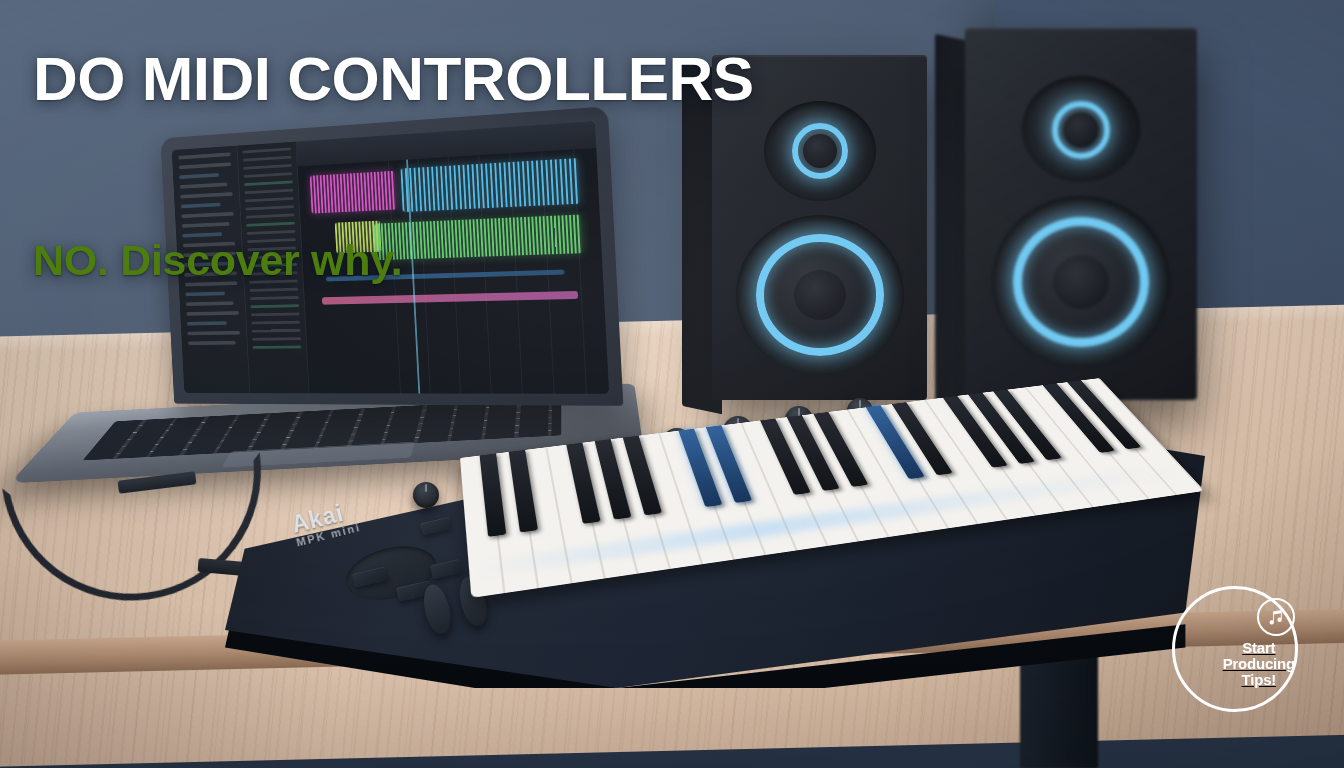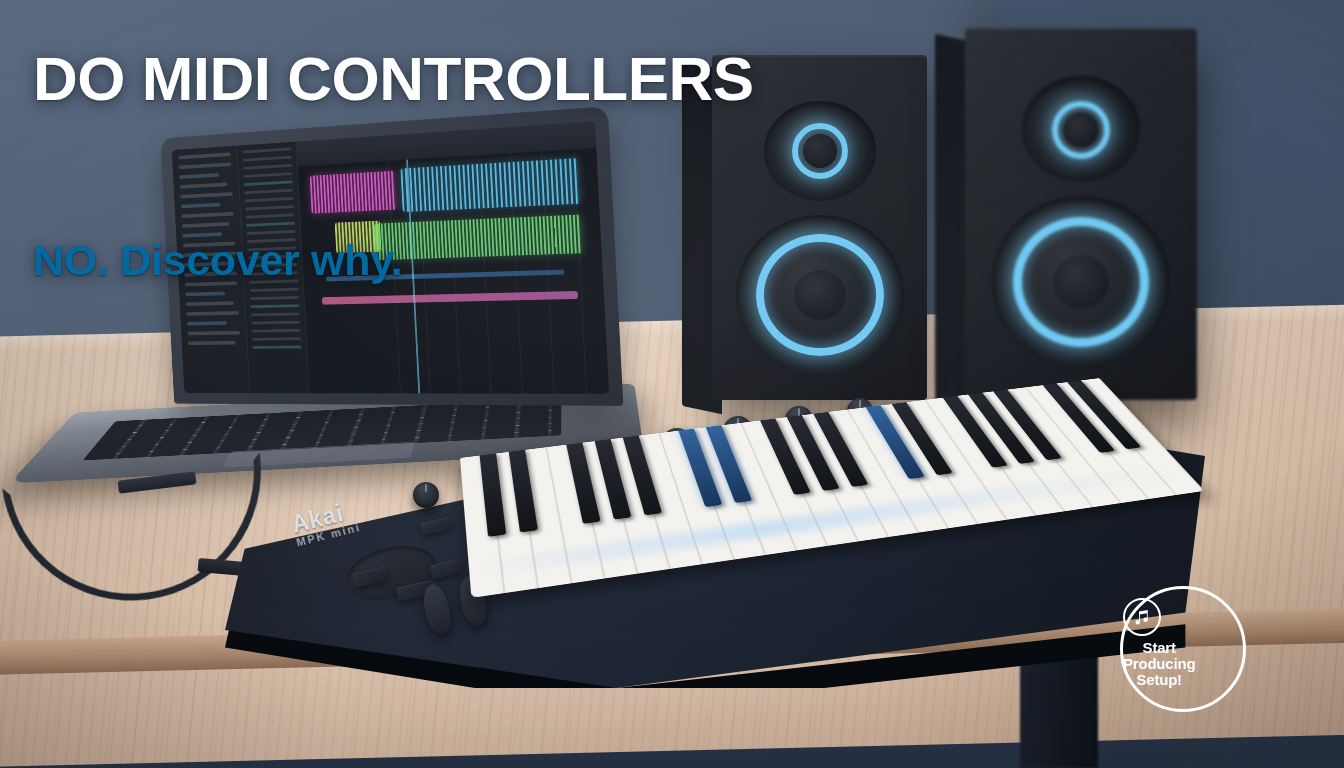--- a/index.html
+++ b/index.html
@@ -308,35 +308,36 @@
   
   .headline{
     position:absolute; left:33px; top:48px;
     font-size:62px; font-weight:800; line-height:.99;
     letter-spacing:-0.5px; color:#ffffff; text-transform:uppercase;
     text-shadow:0 3px 14px rgba(10,18,30,.55), 0 1px 2px rgba(0,0,0,.4);
     max-width:900px;
   }
   .subhead{
     position:absolute; left:33px; top:236px;
-    font-size:43px; font-weight:700; color:#0369a1; letter-spacing:-0.3px;
+    font-size:43px; font-weight:700; color:#4d7c0f; letter-spacing:-0.3px;
     text-shadow:0 3px 14px rgba(10,18,30,.6), 0 1px 2px rgba(0,0,0,.45);
   }
   .tagline{
     position:absolute; left:33px; top:324px;
     font-size:29px; font-weight:700; color:#ffffff; letter-spacing:-0.1px;
     text-shadow:0 3px 12px rgba(10,18,30,.65), 0 1px 2px rgba(0,0,0,.5);
   }
 
   
   .badge{
-    position:absolute; left:1120px; top:586px; width:126px; height:126px;
+    position:absolute; left:1172px; top:586px; width:126px; height:126px;
     border:3px solid #ffffff; border-radius:50%;
-    display:flex; flex-direction:column; align-items:flex-start; justify-content:flex-start;
+    display:flex; flex-direction:column; align-items:flex-end; justify-content:flex-start;
     padding-top:9px;
+    text-decoration:underline;
   }
   .badge-icon{
     width:38px; height:38px; border:2.6px solid #fff; border-radius:50%;
     display:flex; align-items:center; justify-content:center;
     margin-bottom:4px;
   }
   .badge-icon svg{ display:block; }
   .badge-text{
     color:#fff; font-size:15px; font-weight:800; line-height:1.05; text-align:center;
     letter-spacing:-0.2px;
@@ -531,17 +532,17 @@
 
   <div class="badge">
     <div class="badge-icon">
       <svg width="21" height="21" viewBox="0 0 24 24" aria-hidden="true">
         <path d="M9 17.5a2.5 2.5 0 1 1-2.5-2.5c.55 0 1.06.18 1.5.47V5.2l10-1.9v11.2a2.5 2.5 0 1 1-2.5-2.5c.55 0 1.06.18 1.5.47V7.1L9 8.7v8.8z" fill="#ffffff"></path>
       </svg>
     </div>
     <div class="badge-text">
       <span>Start</span>
       <span>Producing</span>
-      <span>Setup!</span>
+      <span>Tips!</span>
     </div>
   </div>
 
 </div>
 
 </body></html>

